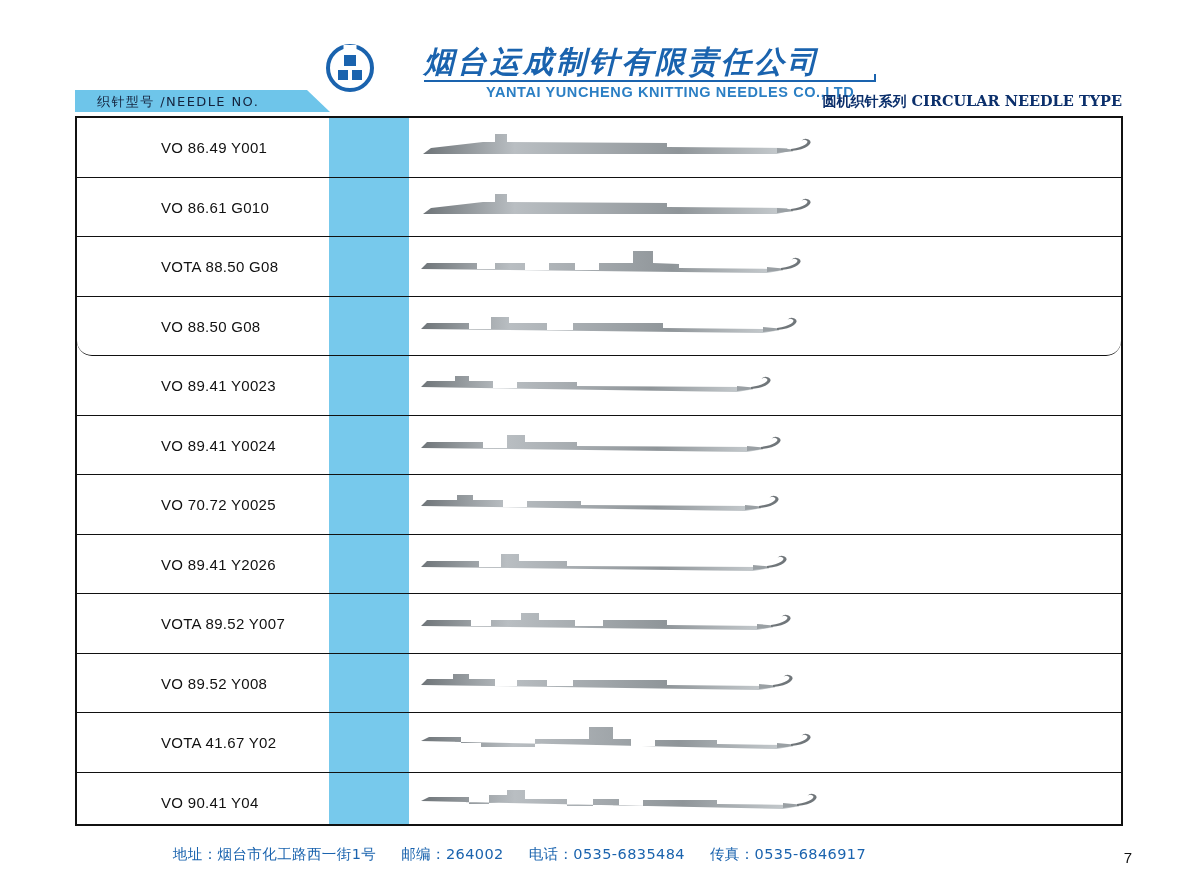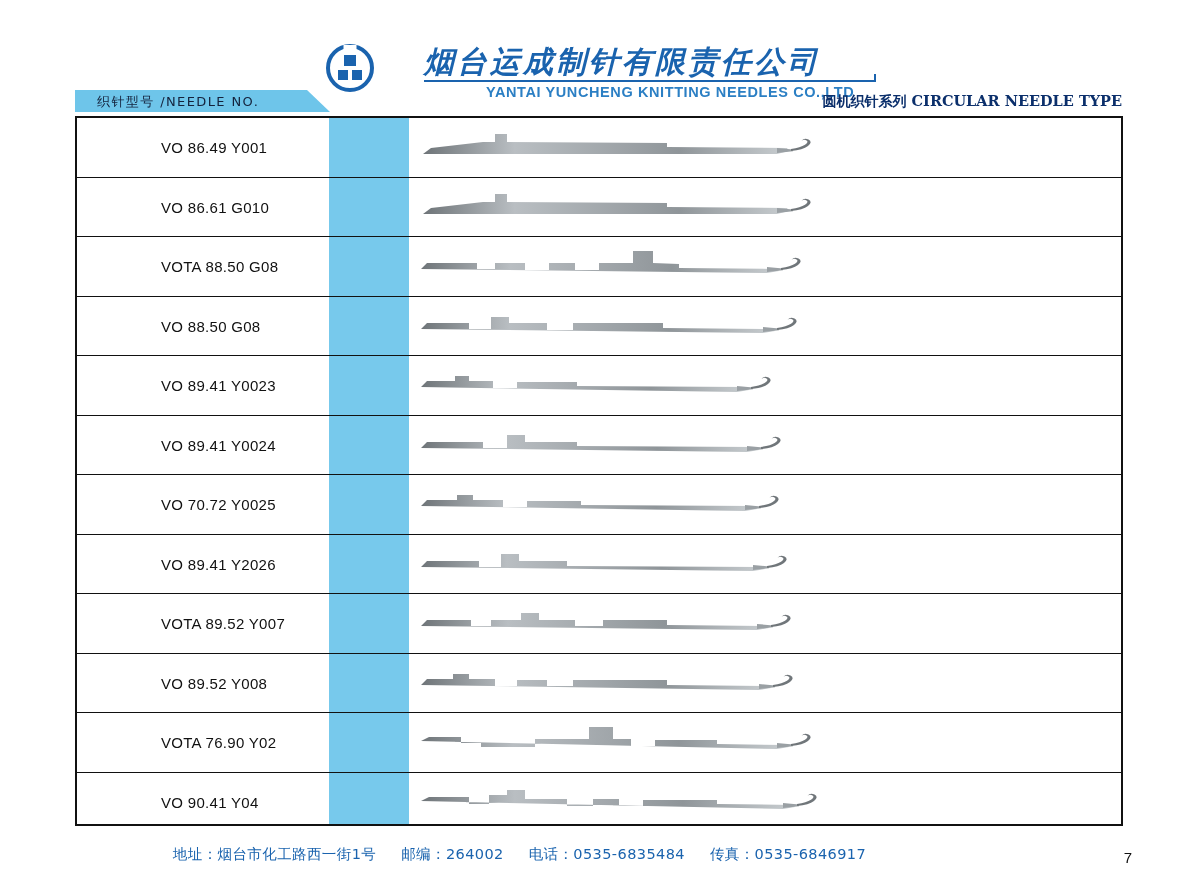--- a/index.html
+++ b/index.html
@@ -286,21 +286,21 @@
                   <stop offset="70%" stop-color="#8f9599"></stop>
                   <stop offset="100%" stop-color="#c9ced1"></stop>
                 </linearGradient>
               </defs>
               <path d="M4,32 L10,26 L60,26 L60,32 L78,32 L78,26 L108,26 L108,33 L132,33 L132,26 L158,26 L158,33 L182,33 L182,26 L216,26 L216,14 L236,14 L236,26 L262,27 L262,31 L360,32 L362,34 L350,36 Z" fill="url(#g2-h)"></path>
               <path d="M350,30 L366,31.4 L366,33.2 L350,35 Z" fill="#9aa0a4"></path>
               <path d="M364,33 q12,-1 17,-5 q5,-4 0.5,-6.5 q-4.5,-2.2 -7,1.5 q2.5,-2 5,-0.5 q2.5,1.6 -1.5,4.2 q-4.5,2.9 -14,4.3 Z" fill="#70767a"></path>
             </svg>
           </div>
         </div>
-        <div class="row" style="top: 178.5px;">
+        <div class="row" style="top: 178.5px; border-radius: 15px;">
           <div class="label">VO 88.50 G08</div>
           <div class="needle-wrap">
             <svg class="needle-svg" width="700" height="59" viewBox="0 0 700 59">
               <defs>
                 <linearGradient id="g3" x1="0" y1="0" x2="0" y2="1">
                   <stop offset="0%" stop-color="#8d9296"></stop>
                   <stop offset="35%" stop-color="#d8dcdf"></stop>
                   <stop offset="60%" stop-color="#9aa0a4"></stop>
                   <stop offset="100%" stop-color="#6f7478"></stop>
                 </linearGradient>
@@ -455,21 +455,21 @@
                   <stop offset="100%" stop-color="#c9ced1"></stop>
                 </linearGradient>
               </defs>
               <path d="M4,31 L10,25 L36,25 L36,20 L52,20 L52,25 L78,25 L78,32 L100,32 L100,26 L130,26 L130,32 L156,32 L156,26 L250,26 L250,31 L352,32 L354,34 L342,36 Z" fill="url(#g9-h)"></path>
               <path d="M342,30 L358,31.4 L358,33.2 L342,35 Z" fill="#9aa0a4"></path>
               <path d="M356,33 q12,-1 17,-5 q5,-4 0.5,-6.5 q-4.5,-2.2 -7,1.5 q2.5,-2 5,-0.5 q2.5,1.6 -1.5,4.2 q-4.5,2.9 -14,4.3 Z" fill="#70767a"></path>
             </svg>
           </div>
         </div>
         <div class="row" style="top: 595px;">
-          <div class="label">VOTA 76.90 Y02</div>
+          <div class="label">VOTA 41.67 Y02</div>
           <div class="needle-wrap">
             <svg class="needle-svg" width="700" height="59" viewBox="0 0 700 59">
               <defs>
                 <linearGradient id="g10" x1="0" y1="0" x2="0" y2="1">
                   <stop offset="0%" stop-color="#8d9296"></stop>
                   <stop offset="35%" stop-color="#d8dcdf"></stop>
                   <stop offset="60%" stop-color="#9aa0a4"></stop>
                   <stop offset="100%" stop-color="#6f7478"></stop>
                 </linearGradient>
                 <linearGradient id="g10-h" x1="0" y1="0" x2="1" y2="0">

